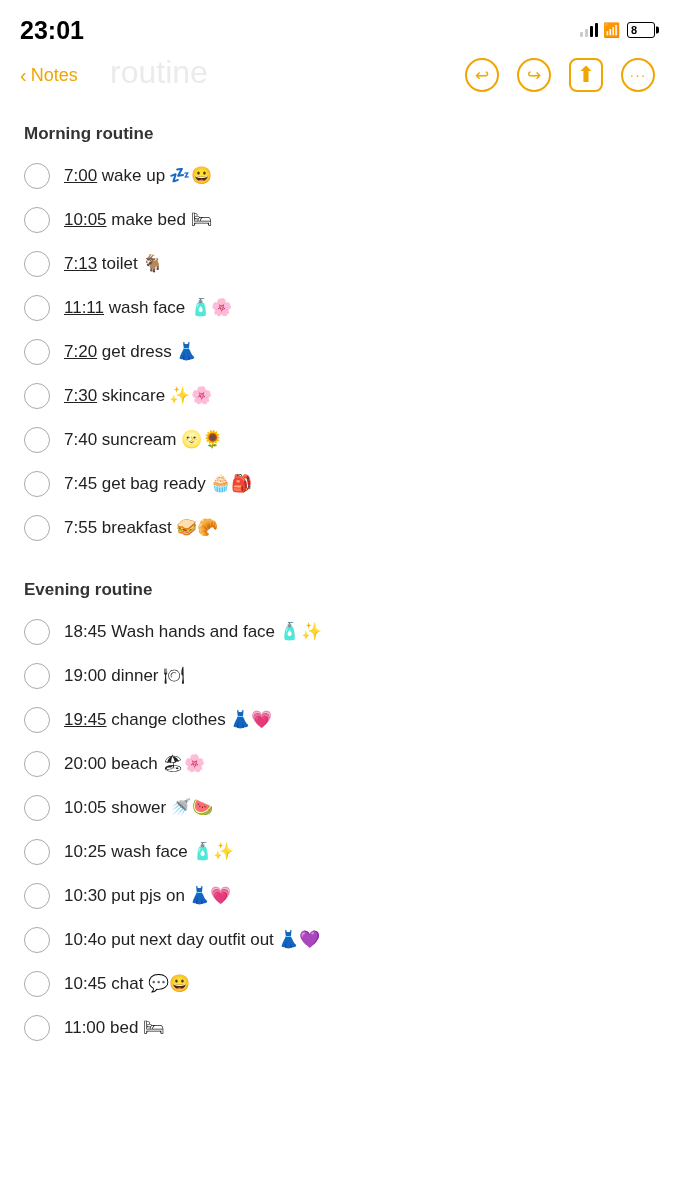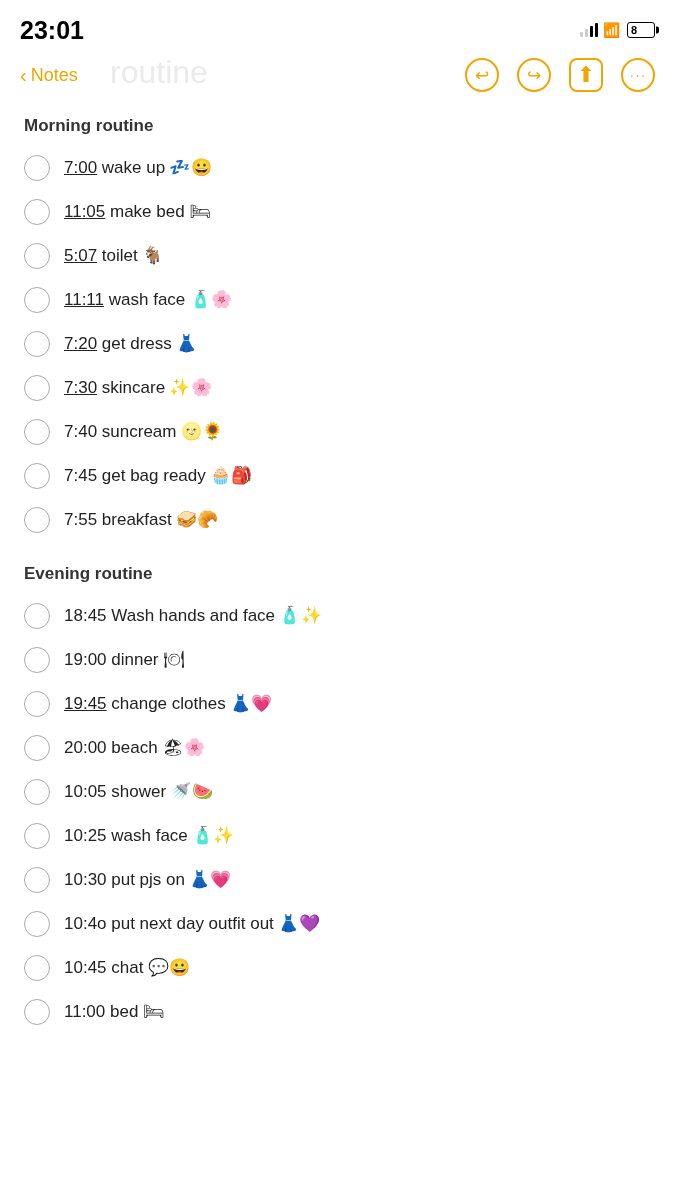--- a/index.html
+++ b/index.html
@@ -132,21 +132,21 @@
     
     .content {
       padding: 10px 24px 40px 24px;
     }
 
     .section-title {
       font-size: 17px;
       font-weight: 600;
       color: #333;
       margin-bottom: 10px;
-      margin-top: 4px;
+      margin-top: 12px;
     }
 
     .checklist-item {
       display: flex;
       align-items: center;
       padding: 9px 0;
       gap: 14px;
     }
 
     .checkbox {
@@ -208,25 +208,25 @@
 <div class="content">
 
   <div class="section-title">Morning routine</div>
 
   <div class="checklist-item">
     <div class="checkbox"></div>
     <span class="item-text"><span class="underline">7:00</span> wake up 💤😀</span>
   </div>
   <div class="checklist-item">
     <div class="checkbox"></div>
-    <span class="item-text"><span class="underline">11:05</span> make bed 🛏</span>
-  </div>
-  <div class="checklist-item">
-    <div class="checkbox"></div>
-    <span class="item-text"><span class="underline">5:07</span> toilet 🐐</span>
+    <span class="item-text"><span class="underline">10:05</span> make bed 🛏</span>
+  </div>
+  <div class="checklist-item">
+    <div class="checkbox"></div>
+    <span class="item-text"><span class="underline">7:13</span> toilet 🐐</span>
   </div>
   <div class="checklist-item">
     <div class="checkbox"></div>
     <span class="item-text"><span class="underline">11:11</span> wash face 🧴🌸</span>
   </div>
   <div class="checklist-item">
     <div class="checkbox"></div>
     <span class="item-text"><span class="underline">7:20</span> get dress 👗</span>
   </div>
   <div class="checklist-item">

